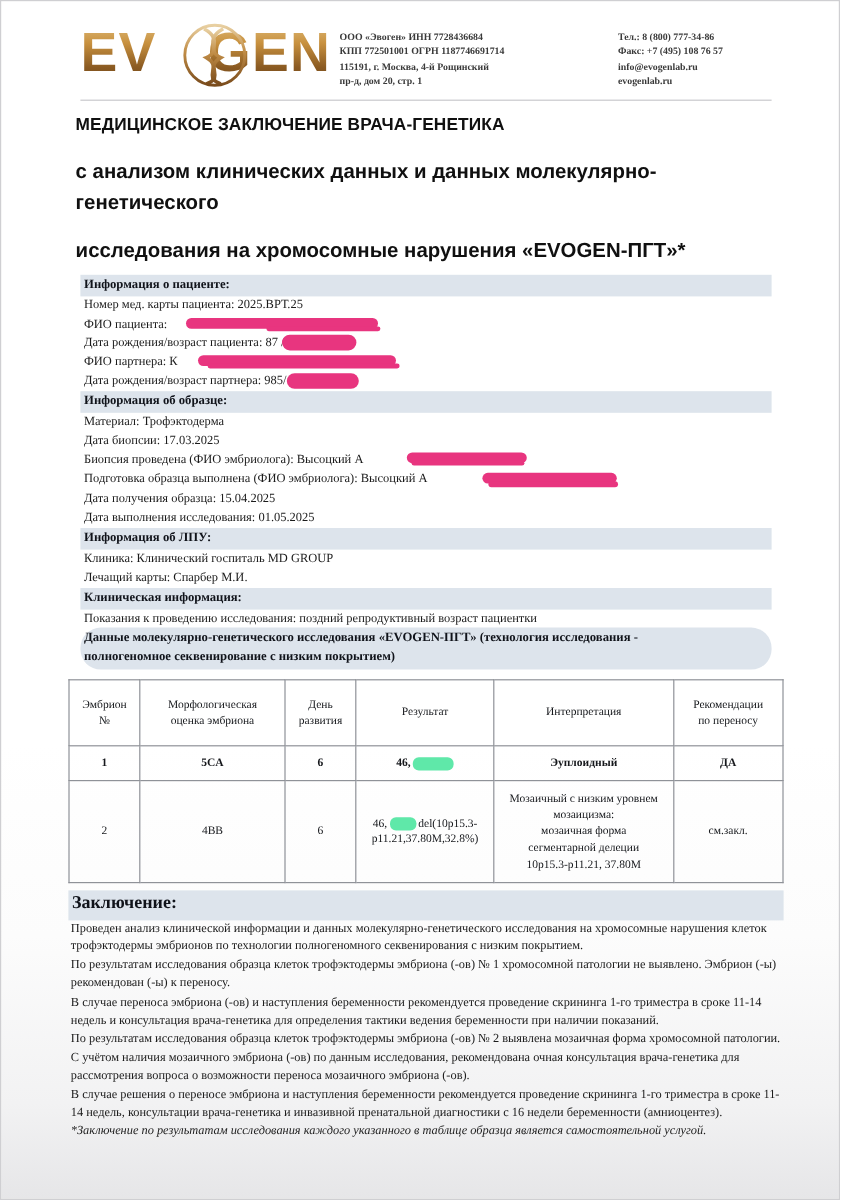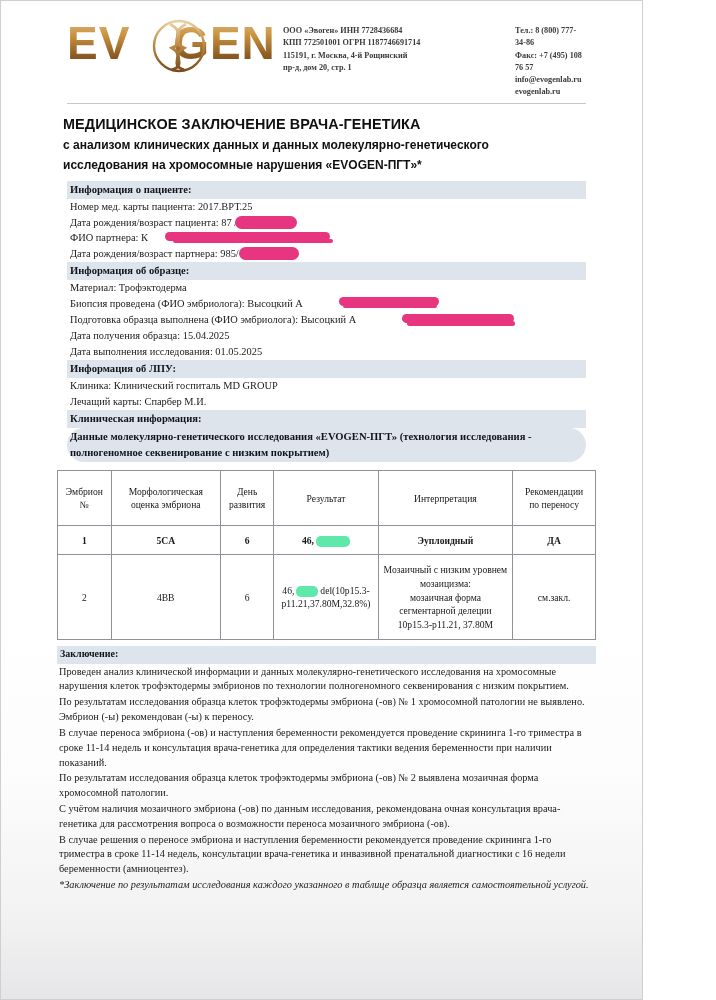--- a/index.html
+++ b/index.html
@@ -4,21 +4,21 @@
 <title>EVOGEN report</title>
 <style>
   html,body{margin:0;padding:0;}
   body{
     width:716px;height:1000px;overflow:hidden;
     background:#ffffff;
     font-family:"Liberation Serif", serif;
     -webkit-font-smoothing:antialiased;
   }
   .page{
-    position:relative;width:643px;height:1000px;box-sizing:border-box;
+    position:relative;width:700px;height:1000px;box-sizing:border-box;
     background:linear-gradient(180deg,#ffffff 0%,#ffffff 62%,#fcfcfc 78%,#f2f2f3 92%,#e6e6e8 100%);
     border:1px solid #cfcfd2;
     padding:16px;
   }
   .sheet{position:absolute;left:0;top:0;right:0;bottom:0;}
 
   
   .hdr{display:flex;align-items:flex-start;padding:12px 56px 0 66px;}
   .logo{width:212px;flex:0 0 212px;position:relative;height:66px;}
   .logo-word{
@@ -33,21 +33,21 @@
     position:absolute;left:85px;top:3px;width:54px;height:60px;pointer-events:none;
   }
   .hdr-col{font-family:"Liberation Serif", serif;font-size:8.2px;line-height:1.5;color:#3a3a3a;font-weight:700;}
   .hdr-mid{flex:0 0 212px;padding-top:12px;padding-left:4px;}
   .hdr-right{flex:1;padding-top:12px;padding-left:20px;}
   .hdr-rule{height:1px;background:#c9c9cc;margin:4px 56px 0 66px;}
 
   
   .titles{padding:10px 62px 0 62px;text-align:left;font-family:"Liberation Sans", sans-serif;}
   .t1{font-size:14.4px;font-weight:700;color:#101010;letter-spacing:.1px;line-height:1.5;}
-  .t2{font-size:12px;font-weight:700;color:#101010;line-height:1.55;margin-top:1px;}
+  .t2{font-size:17px;font-weight:700;color:#101010;line-height:1.55;margin-top:14px;}
 
   
   .body{padding:6px 56px 0 66px;}
   .sec-head{
     background:#dde4ec;color:#10131a;font-weight:700;font-size:10.6px;
     padding:1px 3px 2px 3px;line-height:1.42;
   }
   .line{font-size:10.4px;color:#1b1b1b;line-height:1.53;padding:0 0 0 3px;position:relative;white-space:nowrap;}
   .sec-head.two{line-height:1.5;white-space:normal;border-radius:17px;}
 
@@ -66,21 +66,21 @@
   }
   table.res th{font-weight:400;}
   .c1{width:9.6%;}.c2{width:20.5%;}.c3{width:9.6%;}.c4{width:19.5%;}.c5{width:25.5%;}.c6{width:15.3%;}
   .row1 td{font-weight:700;height:22px;}
   .row2 td{height:78px;}
   .hd-cell{height:48px;}
   .bold{font-weight:700;}
 
   
   .concl{padding:6px 46px 0 56px;}
-  .concl .sec-head{font-size:10px;}
+  .concl .sec-head{font-size:15px;}
   .ct{font-size:10.3px;color:#1b1b1b;line-height:1.44;margin:0;padding:1px 2px 0 2px;text-align:left;}
   .ct.ital{font-style:italic;}
 </style>
 </head>
 <body>
 
 <div class="page">
  <div class="sheet">
 
   <div class="hdr">
@@ -127,57 +127,64 @@
 
   <div class="titles">
     <div class="t1">МЕДИЦИНСКОЕ ЗАКЛЮЧЕНИЕ ВРАЧА-ГЕНЕТИКА</div>
     <div class="t2">с анализом клинических данных и данных молекулярно-генетического</div>
     <div class="t2">исследования на хромосомные нарушения «EVOGEN-ПГТ»*</div>
   </div>
 
   <div class="body">
 
     <div class="sec-head">Информация о пациенте:</div>
-    <div class="line">Номер мед. карты пациента: 2017.ВРТ.25</div>
+    <div class="line">Номер мед. карты пациента: 2025.ВРТ.25</div>
+    <div class="line">
+      <span>ФИО пациента:</span>
+      <span class="rd soft" style="left:88px;top:2px;width:160px;height:9px;"></span>
+      <span class="rd" style="left:155px;top:9px;width:95px;height:4px;"></span>
+    </div>
     <div class="line">
       <span>Дата рождения/возраст пациента:</span>
       <span>87 / 38</span>
       <span class="rd soft" style="left:168px;top:1px;width:62px;height:13px;"></span>
     </div>
     <div class="line">
       <span>ФИО партнера: К</span>
       <span class="rd soft" style="left:98px;top:2px;width:165px;height:9px;"></span>
       <span class="rd" style="left:106px;top:9px;width:160px;height:4px;"></span>
     </div>
     <div class="line">
       <span>Дата рождения/возраст партнера:</span>
       <span>985/ 39</span>
       <span class="rd soft" style="left:172px;top:1px;width:60px;height:13px;"></span>
     </div>
 
     <div class="sec-head">Информация об образце:</div>
     <div class="line">Материал: Трофэктодерма</div>
+    <div class="line">Дата биопсии: 17.03.2025</div>
     <div class="line">
       <span>Биопсия проведена (ФИО эмбриолога): Высоцкий А</span>
       <span class="rd soft" style="left:272px;top:1px;width:100px;height:9px;"></span>
       <span class="rd" style="left:276px;top:8px;width:94px;height:4px;"></span>
     </div>
     <div class="line">
       <span>Подготовка образца выполнена (ФИО эмбриолога): Высоцкий А</span>
       <span class="rd soft" style="left:335px;top:2px;width:112px;height:9px;"></span>
       <span class="rd" style="left:340px;top:9px;width:108px;height:5px;"></span>
     </div>
     <div class="line">Дата получения образца: 15.04.2025</div>
     <div class="line">Дата выполнения исследования: 01.05.2025</div>
 
     <div class="sec-head">Информация об ЛПУ:</div>
     <div class="line">Клиника: Клинический госпиталь MD GROUP</div>
     <div class="line">Лечащий карты: Спарбер М.И.</div>
 
     <div class="sec-head">Клиническая информация:</div>
+    <div class="line">Показания к проведению исследования: поздний репродуктивный возраст пациентки</div>
 
     <div class="sec-head two">
       <div>Данные молекулярно-генетического исследования «EVOGEN-ПГТ» (технология исследования -</div>
       <div>полногеномное секвенирование с низким покрытием)</div>
     </div>
   </div>
 
   <div class="tbl-wrap">
     <table class="res">
       <thead>

